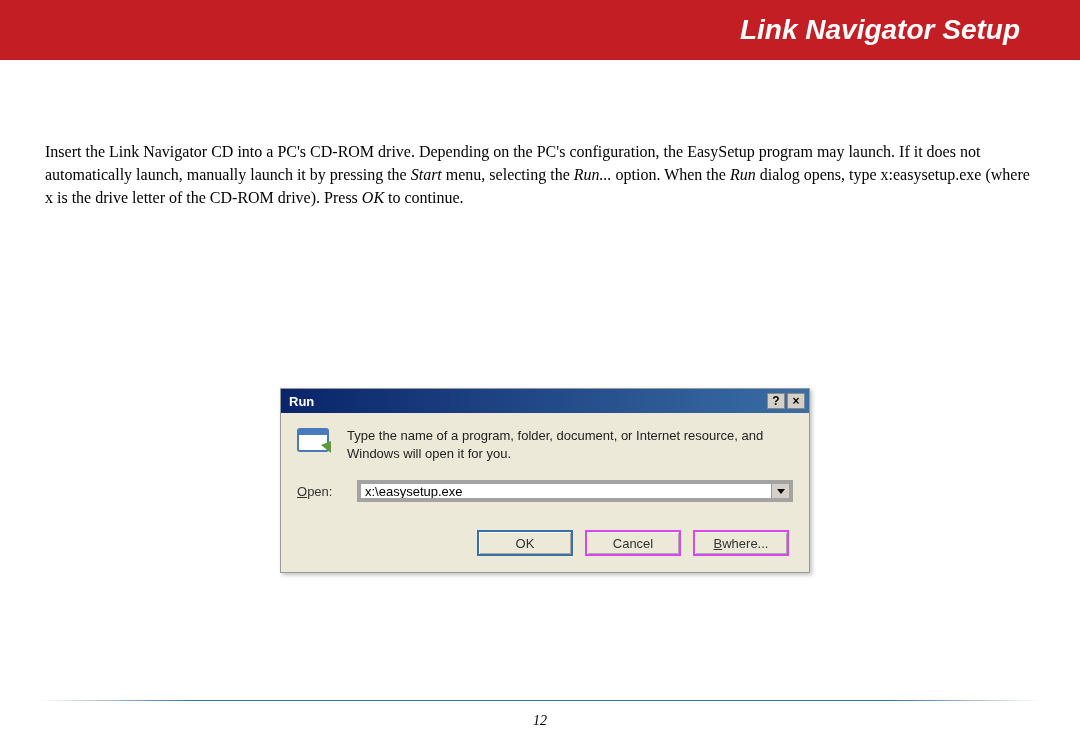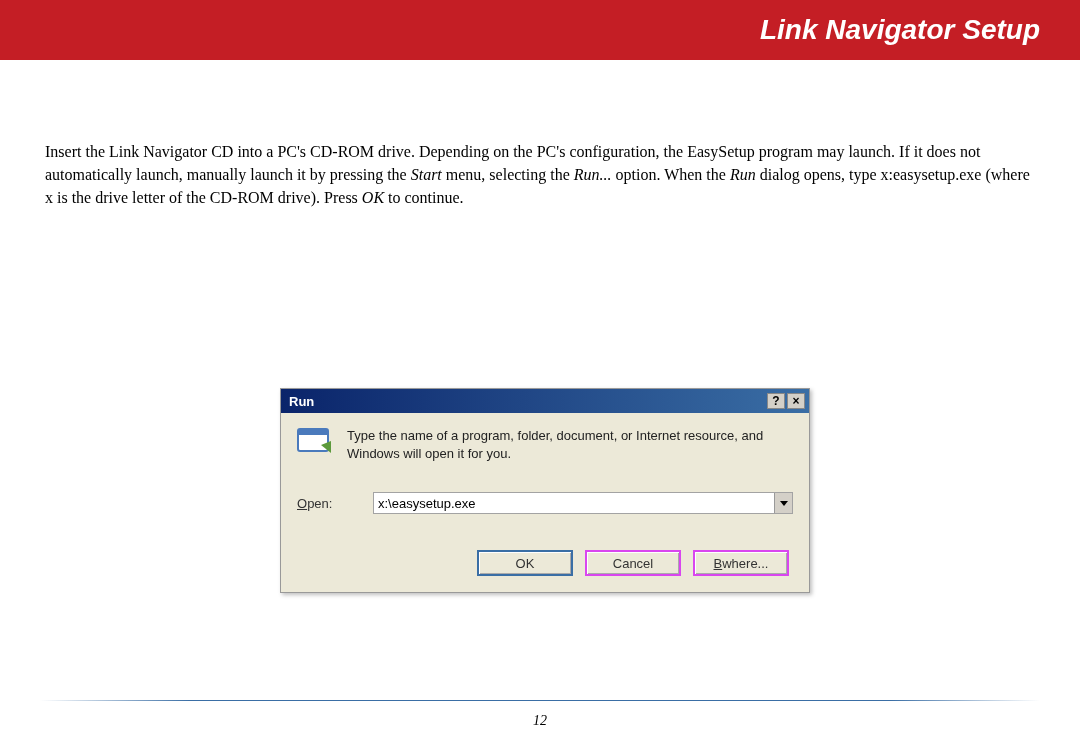--- a/index.html
+++ b/index.html
@@ -11,21 +11,21 @@
     position: relative;
     overflow: hidden;
   }
   .header-bar {
     width: 100%;
     height: 60px;
     background: #c41e25;
     display: flex;
     align-items: center;
     justify-content: flex-end;
-    padding-right: 40px;
+    padding-right: 60px;
   }
   .header-title {
     color: #ffffff;
     font-family: Arial, Helvetica, sans-serif;
     font-style: italic;
     font-weight: bold;
     font-size: 28px;
   }
   .body-text {
     padding: 80px 45px 0 45px;
@@ -78,47 +78,47 @@
     justify-content: center;
     font-family: Arial, sans-serif;
   }
   .dialog-body {
     padding: 14px 16px 16px 16px;
   }
   .top-row {
     display: flex;
     align-items: flex-start;
     gap: 14px;
-    margin-bottom: 30px;
+    margin-bottom: 18px;
   }
   .run-icon {
     width: 36px;
     height: 30px;
     flex-shrink: 0;
   }
   .desc-text {
     font-size: 13px;
     line-height: 1.35;
     color: #222;
   }
   .open-row {
     display: flex;
     align-items: center;
-    gap: 28px;
-    margin-bottom: 36px;
+    gap: 12px;
+    margin-bottom: 28px;
   }
   .open-label {
     width: 48px;
     font-size: 13px;
   }
   .open-label .ul { text-decoration: underline; }
   .combo {
     flex: 1;
     display: flex;
-    border: 1px solid #a3a3a3;
+    border: 4px solid #a3a3a3;
     background: #fff;
     height: 22px;
   }
   .combo-input {
     flex: 1;
     border: none;
     outline: none;
     padding: 0 4px;
     font-size: 13px;
     font-family: Tahoma, Arial, sans-serif;

